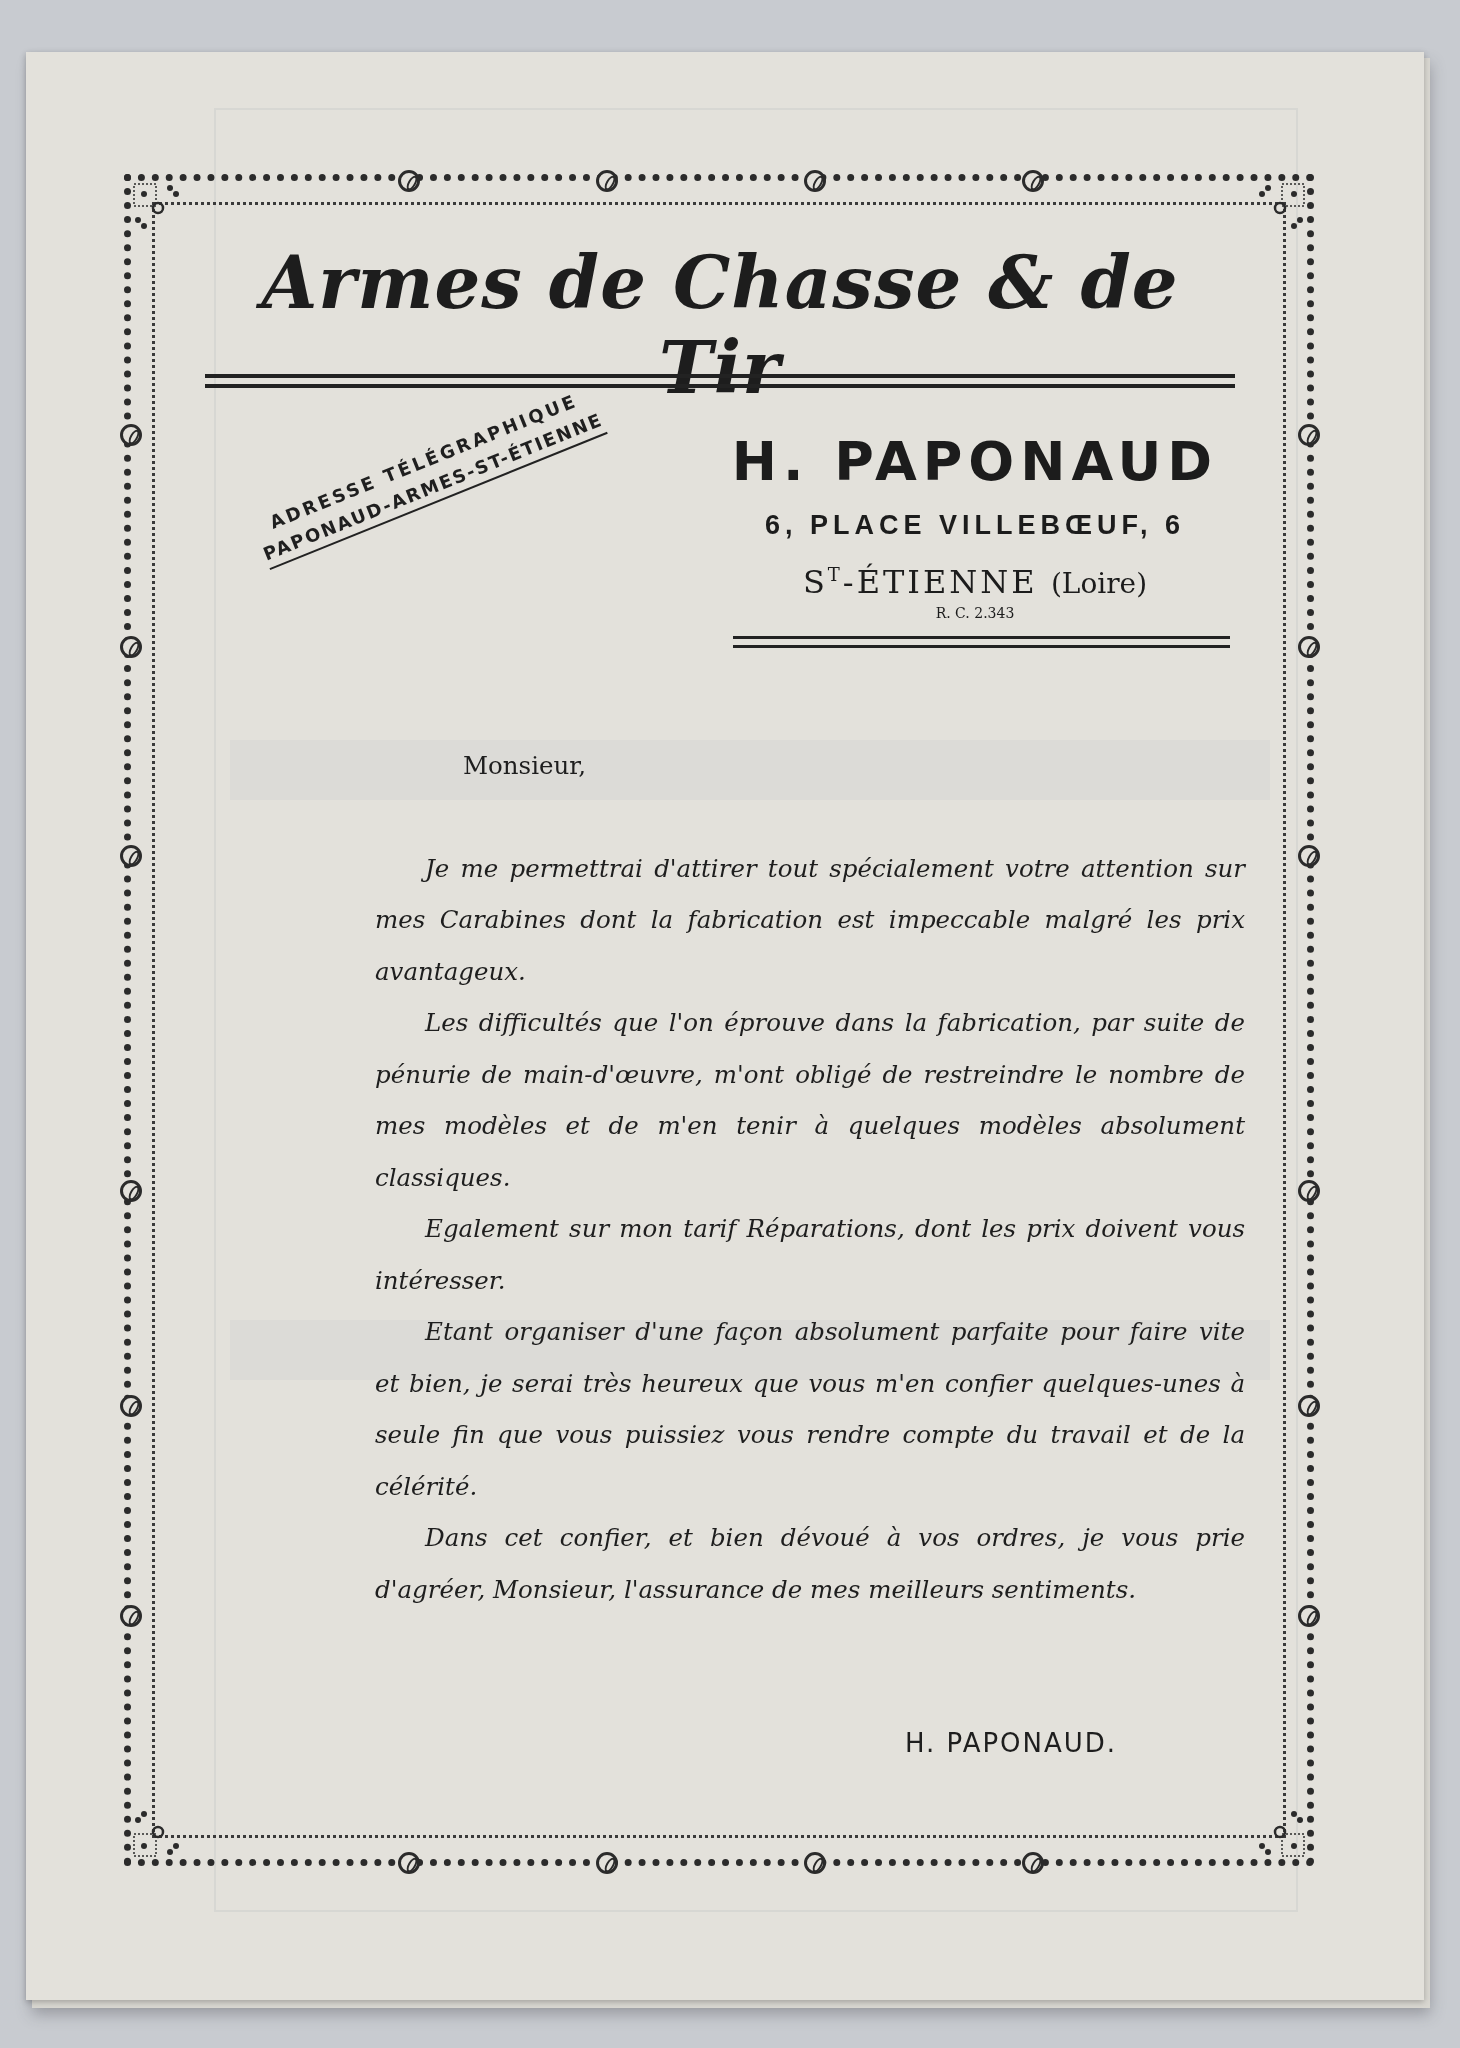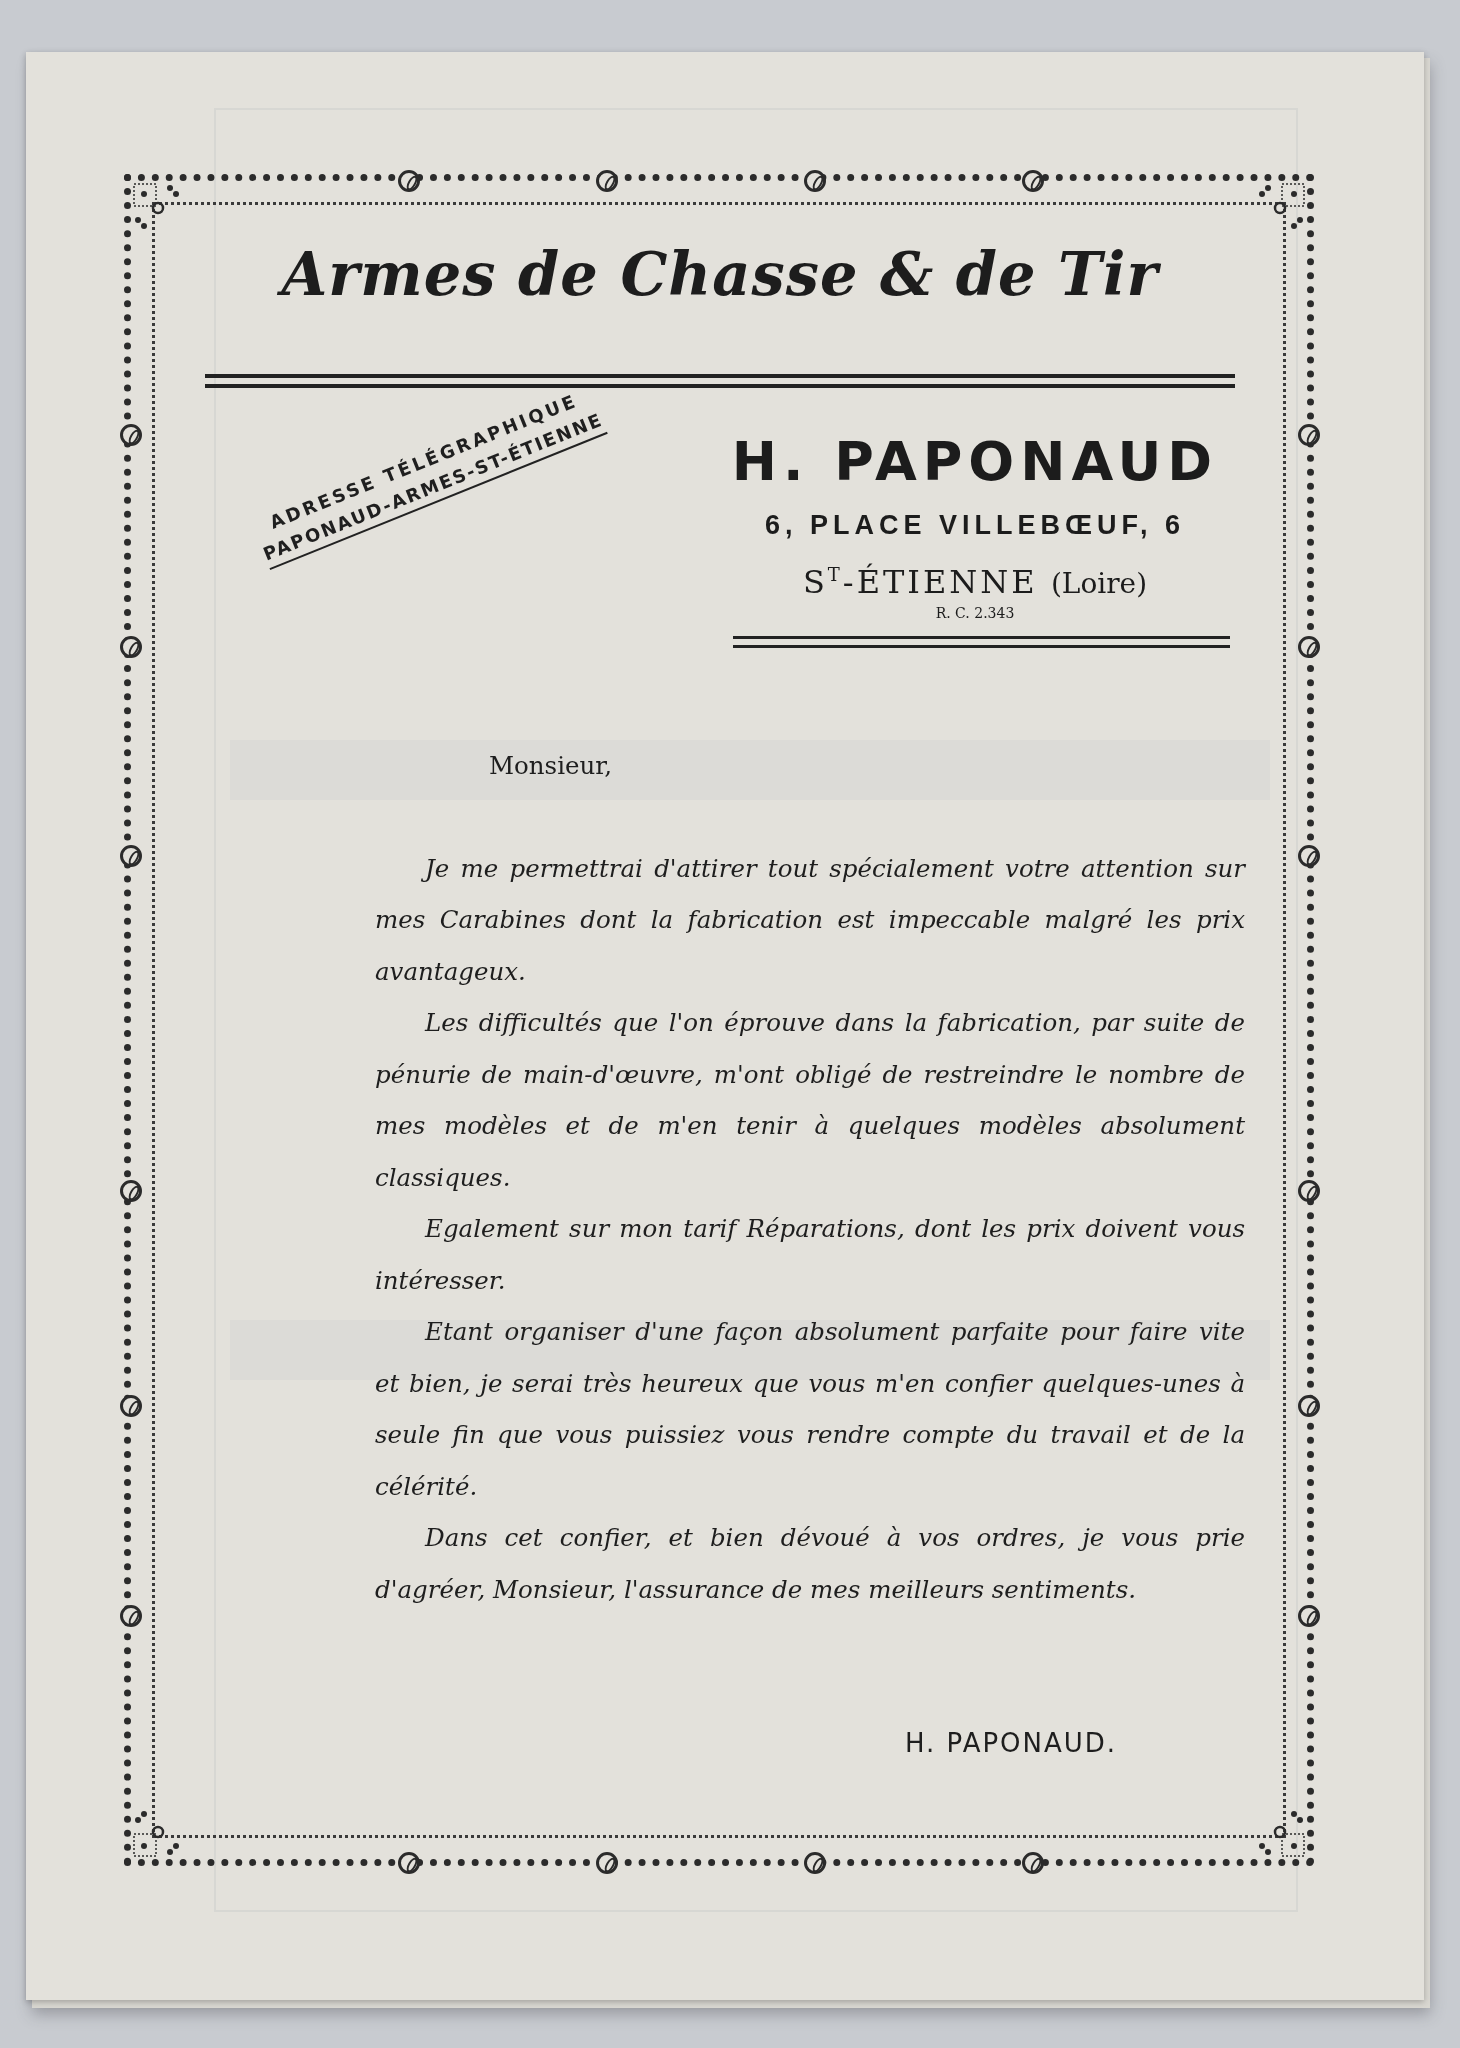--- a/index.html
+++ b/index.html
@@ -42,21 +42,21 @@
     position:absolute; width:22px; height:22px; border-radius:50%;
     border:3px solid #2b2b2b; background:#e3e1db; box-sizing:border-box;
   }
   .medallion::after {
     content:""; position:absolute; left:7px; top:2px; width:4px; height:12px;
     border:2px solid #2b2b2b; border-radius:50%; transform:rotate(30deg);
   }
   .title {
     position:absolute; left:205px; top:240px; width:1030px; text-align:center;
     font-family:"DejaVu Serif", serif; font-weight:bold;
-    font-size:59px; letter-spacing:1px; color:#1d1d1d;
+    font-size:72px; letter-spacing:1px; color:#1d1d1d;
     font-style:italic;
   }
   .rule-double {
     position:absolute; height:4px; background:#222;
   }
   .stamp {
     position:absolute; left:250px; top:520px;
     transform:rotate(-22deg); transform-origin:left top;
     font-family:"DejaVu Sans", sans-serif; font-weight:bold; color:#1f1f1f;
   }
@@ -84,21 +84,21 @@
   .company .city .loire { font-size:28px; letter-spacing:0; }
   .company .rc {
     position:absolute; top:605px; left:0; width:100%;
     font-family:"DejaVu Serif", serif; font-size:14px;
   }
   .letter {
     position:absolute; left:375px; top:740px; width:870px;
     font-family:"DejaVu Serif", serif; font-style:italic;
     font-size:24.5px; line-height:51.5px; color:#1e1e1e;
   }
-  .letter .salutation { margin-left:114px; margin-bottom:51px; font-style:normal; font-family:"DejaVu Serif", serif; }
+  .letter .salutation { margin-left:88px; margin-bottom:51px; font-style:normal; font-family:"DejaVu Serif", serif; }
   .letter p { margin:0; text-indent:50px; text-align:justify; }
   .letter p.first { text-indent:100px; }
   .signature {
     position:absolute; left:905px; top:1728px;
     font-family:"DejaVu Sans", sans-serif; font-size:26px; letter-spacing:2px; color:#1e1e1e;
   }
 </style>
 </head>
 <body>
 

